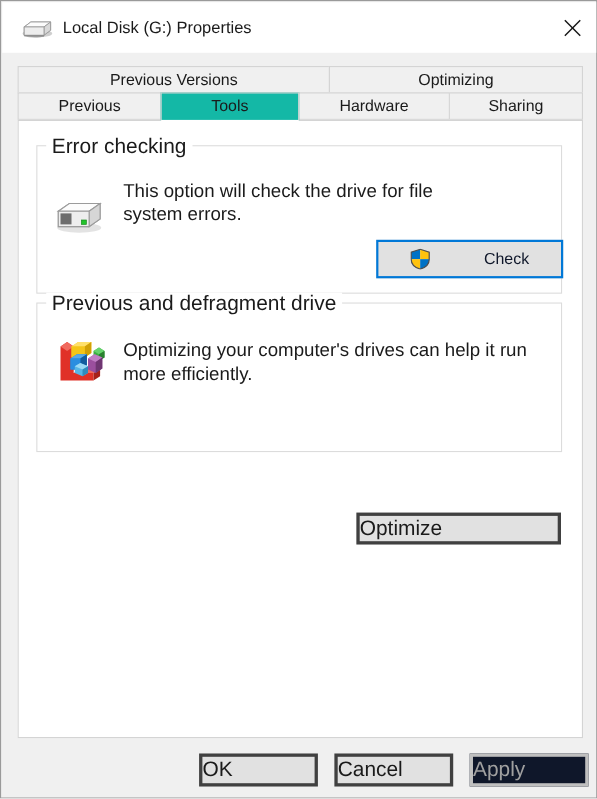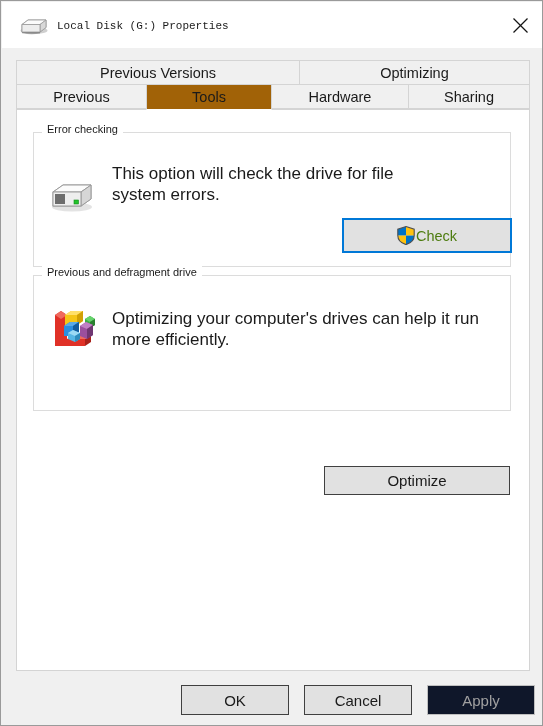--- a/index.html
+++ b/index.html
@@ -34,25 +34,24 @@
     align-items: center;
   }
   #title-drive-icon {
     position: absolute;
     left: 17px; top: 15px;
     width: 30px; height: 18px;
   }
   #title-text {
     position: absolute;
     left: 55px; top: 10px;
-    font-size: 11px;
+    font-size: 15px;
     color: #1a1a1a;
     line-height: 28px;
     white-space: nowrap;
-    font-family: Liberation Mono, monospace;
   }
   #close-button {
     position: absolute;
     right: 0px; top: 0px;
     width: 46px; height: 46px;
     display: flex;
     align-items: center;
     justify-content: center;
     cursor: default;
   }
@@ -81,21 +80,21 @@
     border: 1px solid #d4d4d4;
     display: flex;
     align-items: center;
     justify-content: center;
     font-size: 14.5px;
     color: #1a1a1a;
     cursor: default;
     white-space: nowrap;
   }
   .tab.selected {
-    background: #a16207;
+    background: #14b8a6;
     border: 1px solid #d4d4d4;
     border-bottom: 1px solid #ffffff;
     z-index: 5;
     height: 26px;
   }
 
   
   #content-panel {
     position: absolute;
     left: 15px; top: 108px;
@@ -114,21 +113,21 @@
   }
   #group-error { left: 16px; top: 22px; width: 478px; height: 135px; }
   #group-optimize { left: 16px; top: 165px; width: 478px; height: 136px; }
 
   .group-label {
     position: absolute;
     top: -10px;
     left: 8px;
     padding: 0 5px;
     background: #ffffff;
-    font-size: 11px;
+    font-size: 19px;
     color: #1a1a1a;
     white-space: nowrap;
   }
 
   .group-icon {
     position: absolute;
   }
   .group-desc {
     position: absolute;
     font-size: 17px;
@@ -141,44 +140,44 @@
   #error-desc { left: 78px; top: 30px; width: 330px; }
 
   
   #defrag-icon { left: 15px; top: 29px; width: 48px; height: 48px; }
   #optimize-desc { left: 78px; top: 32px; width: 370px; }
 
   
   .btn {
     box-sizing: border-box;
     background: #e1e1e1;
-    border: 1px solid #404040;
-    font-size: 15px;
-    color: #1a1a1a;
-    display: flex;
-    align-items: center;
-    justify-content: center;
+    border: 3px solid #404040;
+    font-size: 19px;
+    color: #1a1a1a;
+    display: flex;
+    align-items: center;
+    justify-content: flex-start;
     cursor: default;
     white-space: nowrap;
   }
   .btn.disabled { color: #a0a0a0; background: #0f172a; border-color: #bfbfbf; }
 
   #check-button {
     position: absolute;
     left: 308px; top: 85px;
     width: 166px; height: 31px;
     border: 2px solid #0078d7;
     background: #e1e1e1;
     display: flex;
     align-items: center;
     justify-content: center;
     gap: 1px;
   }
   #check-shield { width: 18px; height: 19px; display: block; }
-  #check-label { font-size: 14.5px; color: #4d7c0f; }
+  #check-label { font-size: 14.5px; color: #0f172a; padding-left: 48px; }
 
   #optimize-button {
     position: absolute;
     left: 290px; top: 190px;
     width: 186px; height: 29px;
   }
 
   
   .footer-btn {
     position: absolute;

